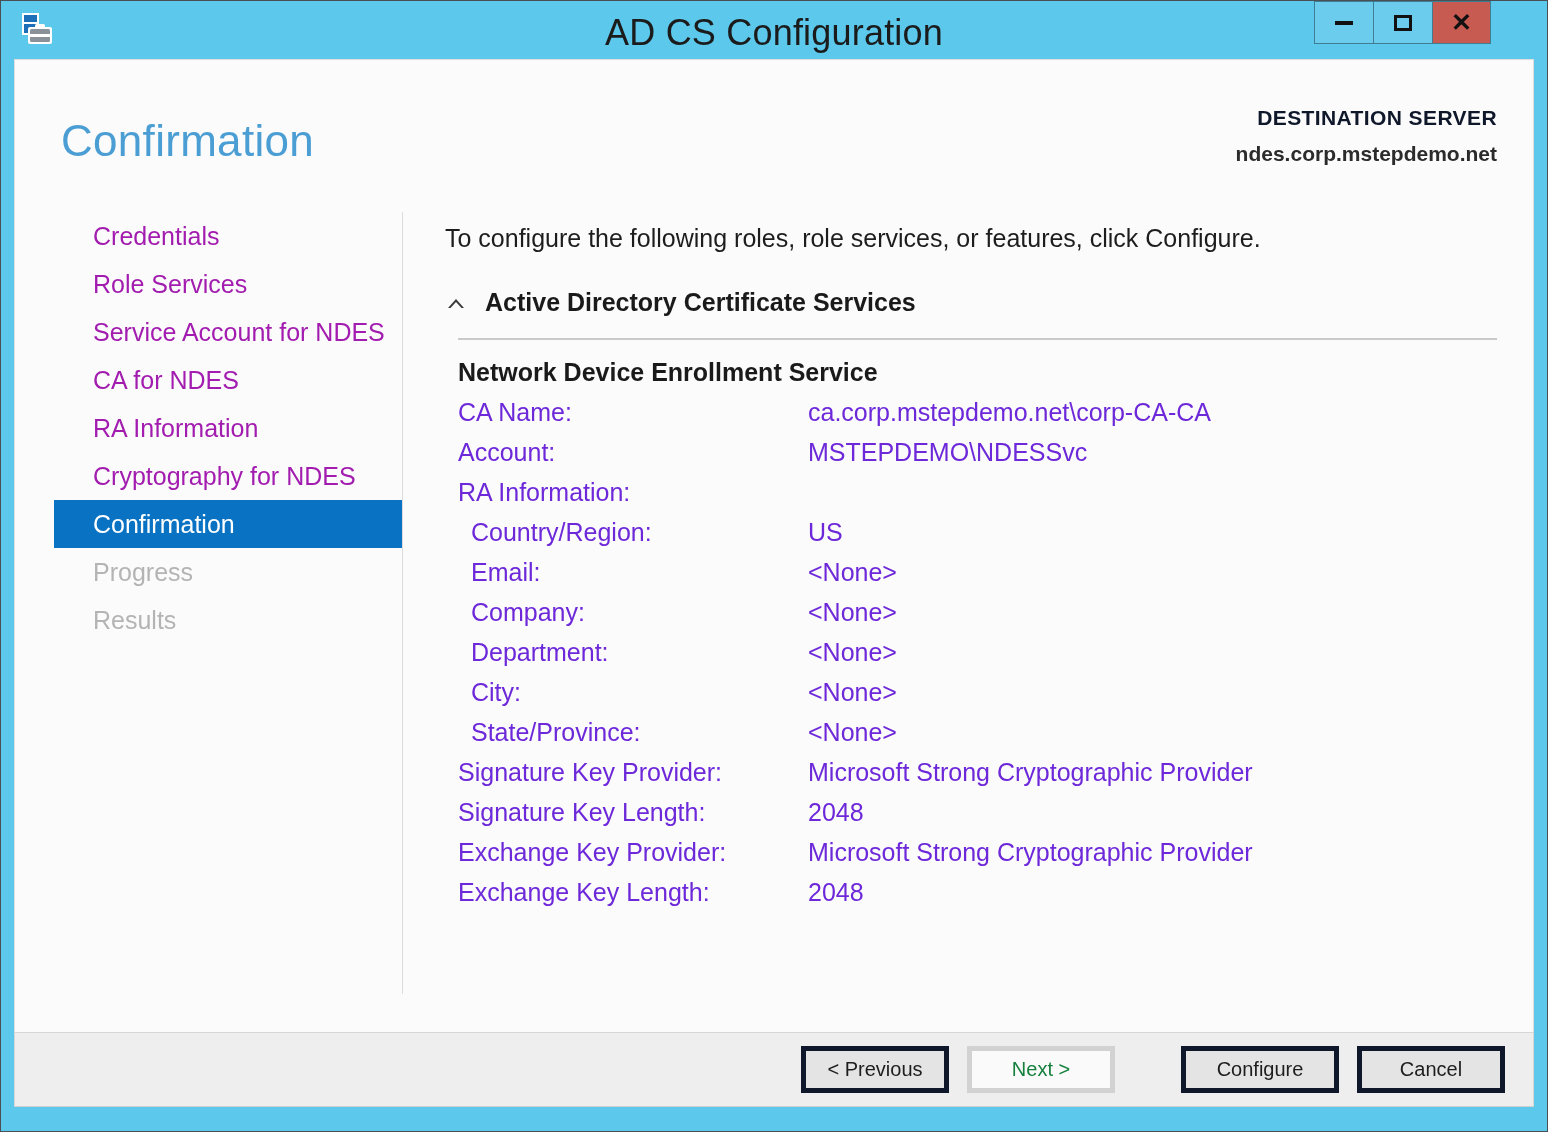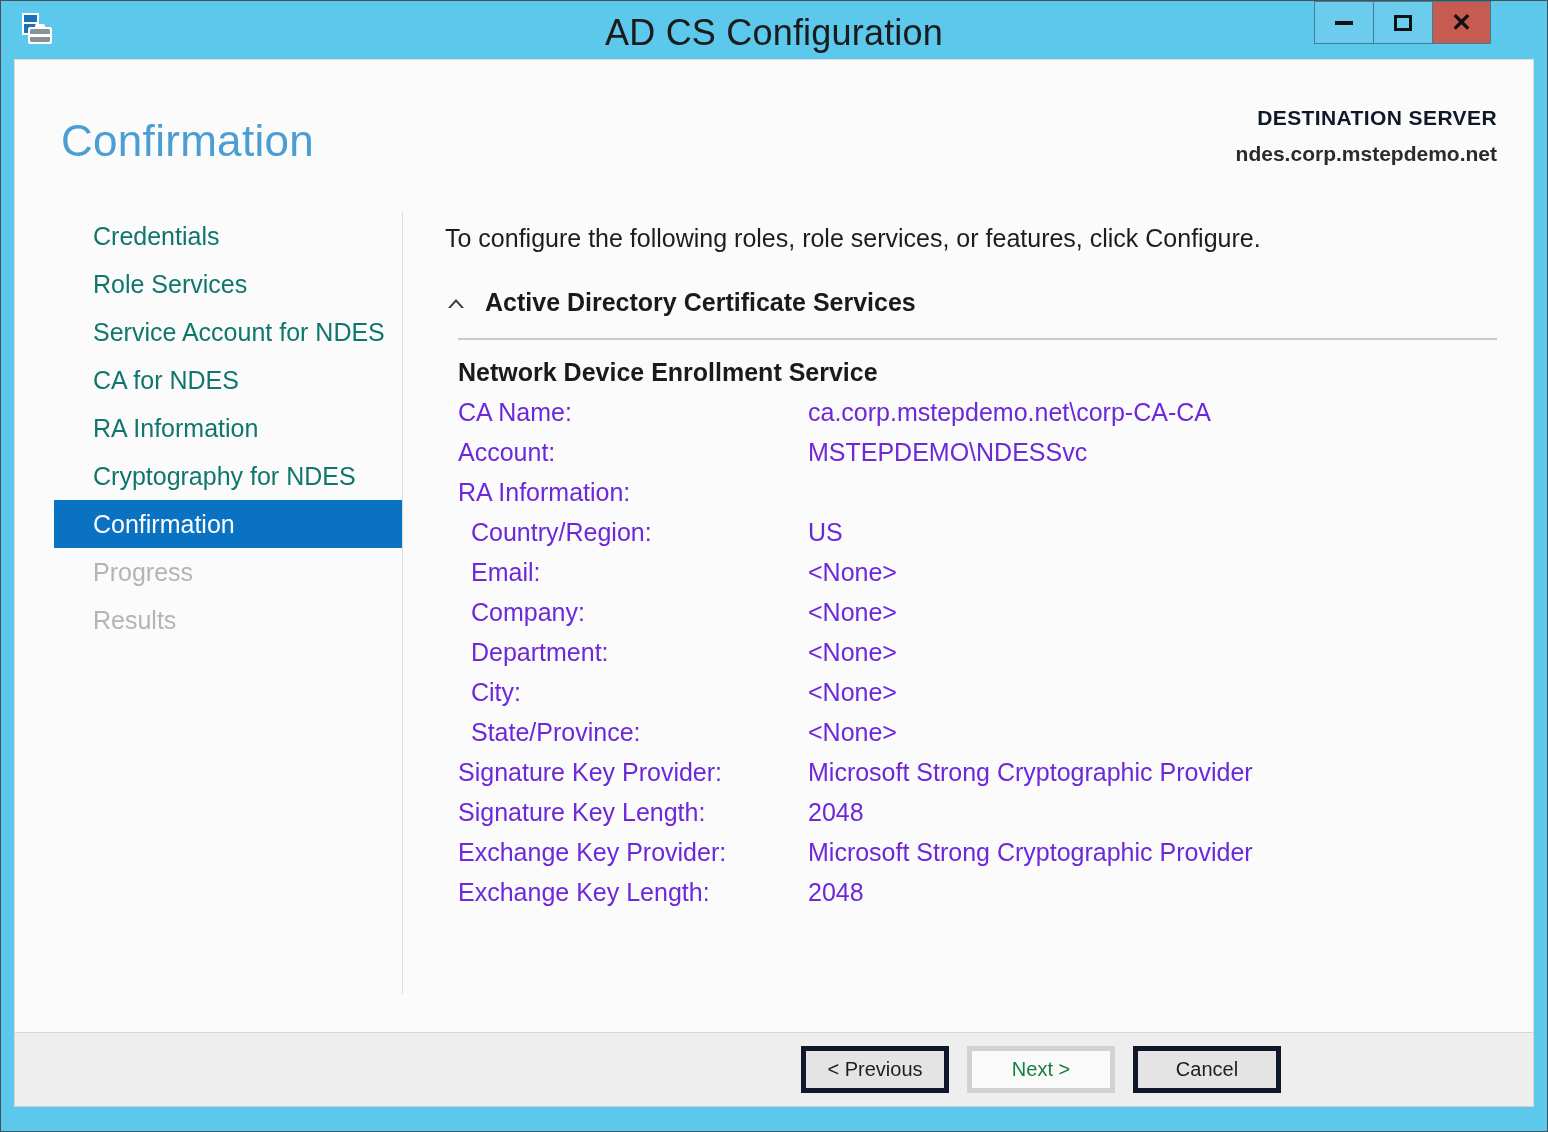--- a/index.html
+++ b/index.html
@@ -134,21 +134,21 @@
     top: 152px;
     width: 1px;
     height: 782px;
     background: #dcdcdc;
   }
   .nav-item {
     height: 48px;
     line-height: 48px;
     padding-left: 39px;
     font-size: 25px;
-    color: #0f766e;
+    color: #a21caf;
     box-sizing: border-box;
     white-space: nowrap;
   }
   .nav-item.selected {
     background: #0a72c3;
     color: #ffffff;
   }
   .nav-item.disabled {
     color: #b4b4b4;
   }
@@ -416,17 +416,18 @@
         </div>
       </div>
 
     </div>
   </div>
 
   <div class="footer">
     <div class="btns">
       <div class="btn w-prev">&lt; Previous</div>
       <div class="btn w-next">Next &gt;</div>
+      <div class="btn w-conf">Configure</div>
       <div class="btn w-cancel">Cancel</div>
     </div>
   </div>
 
 </div>
 
 </body></html>

